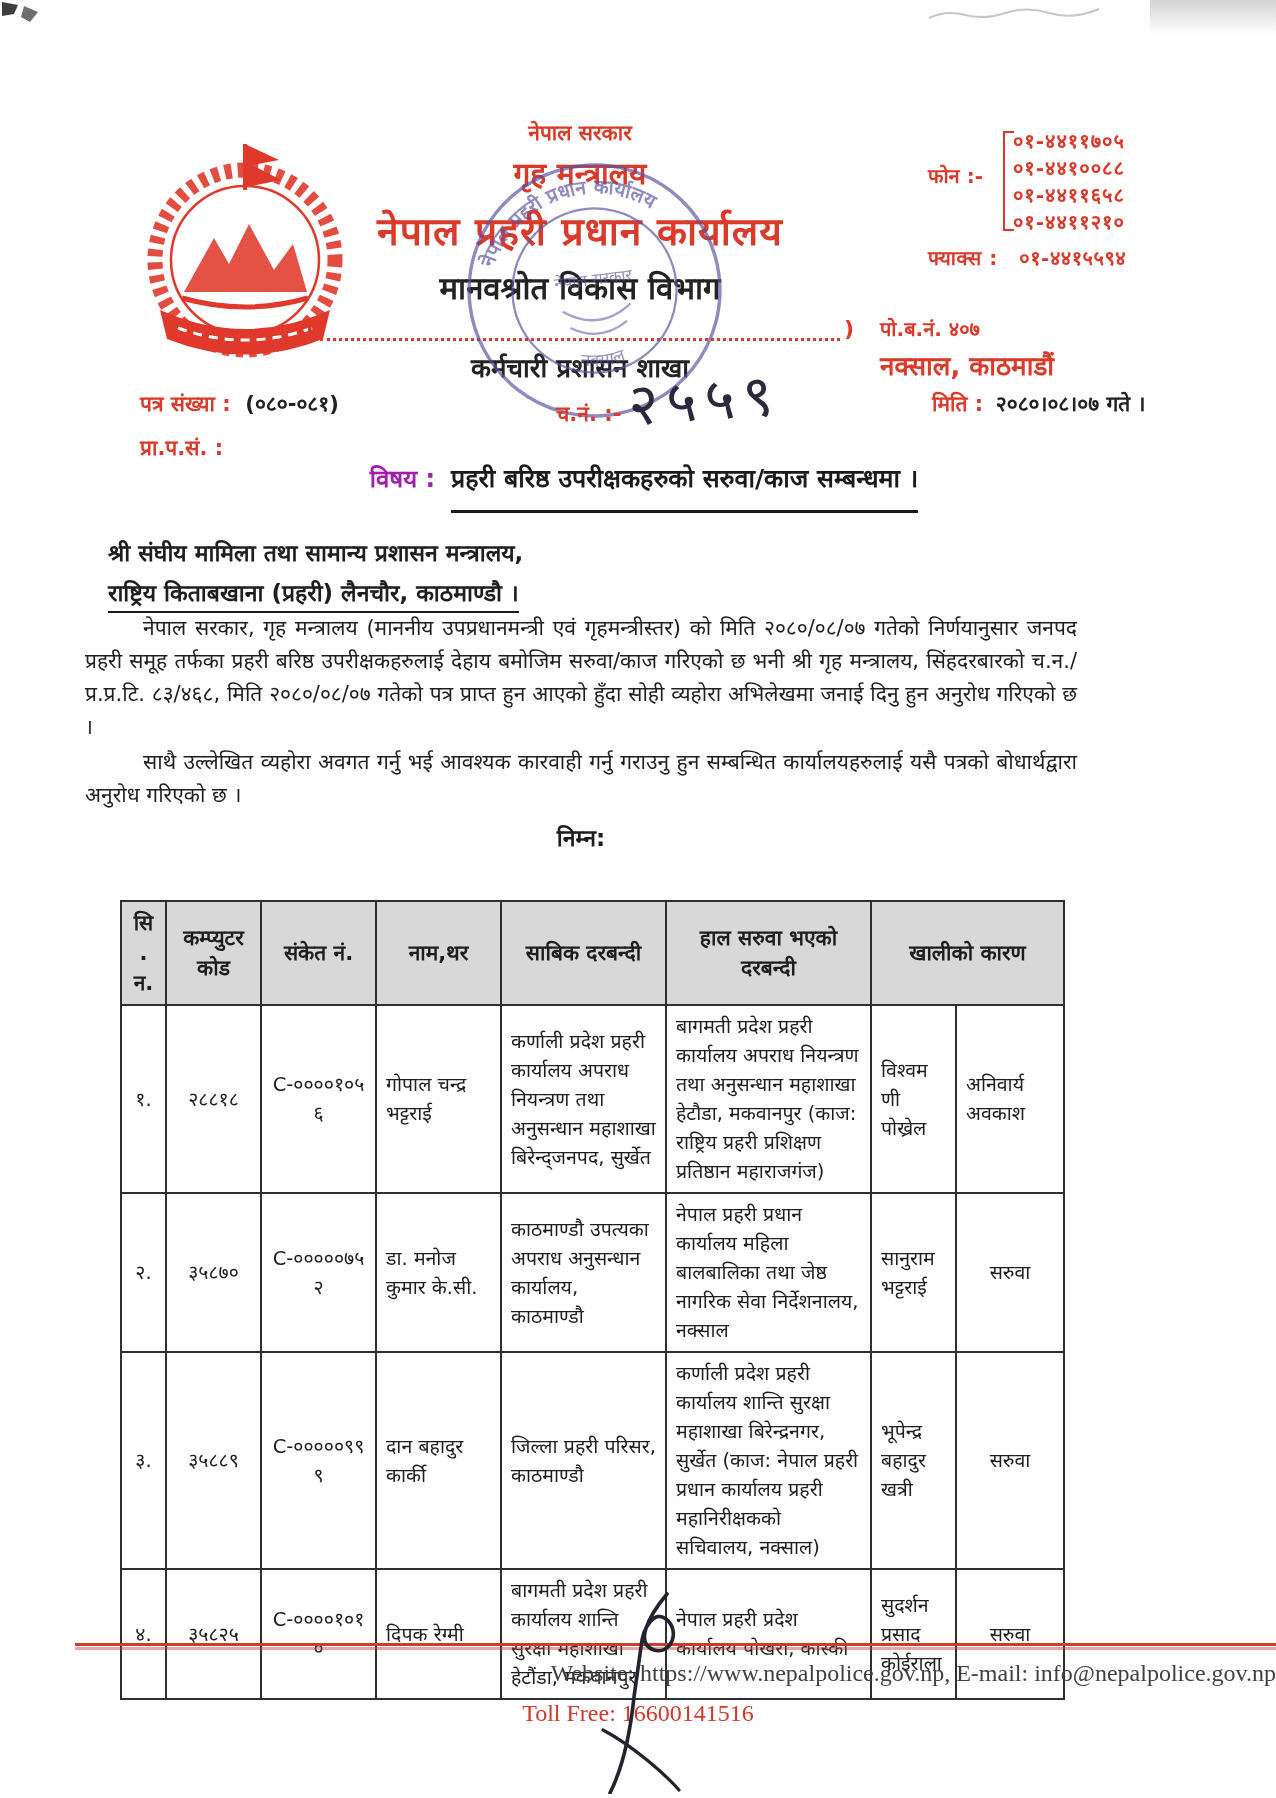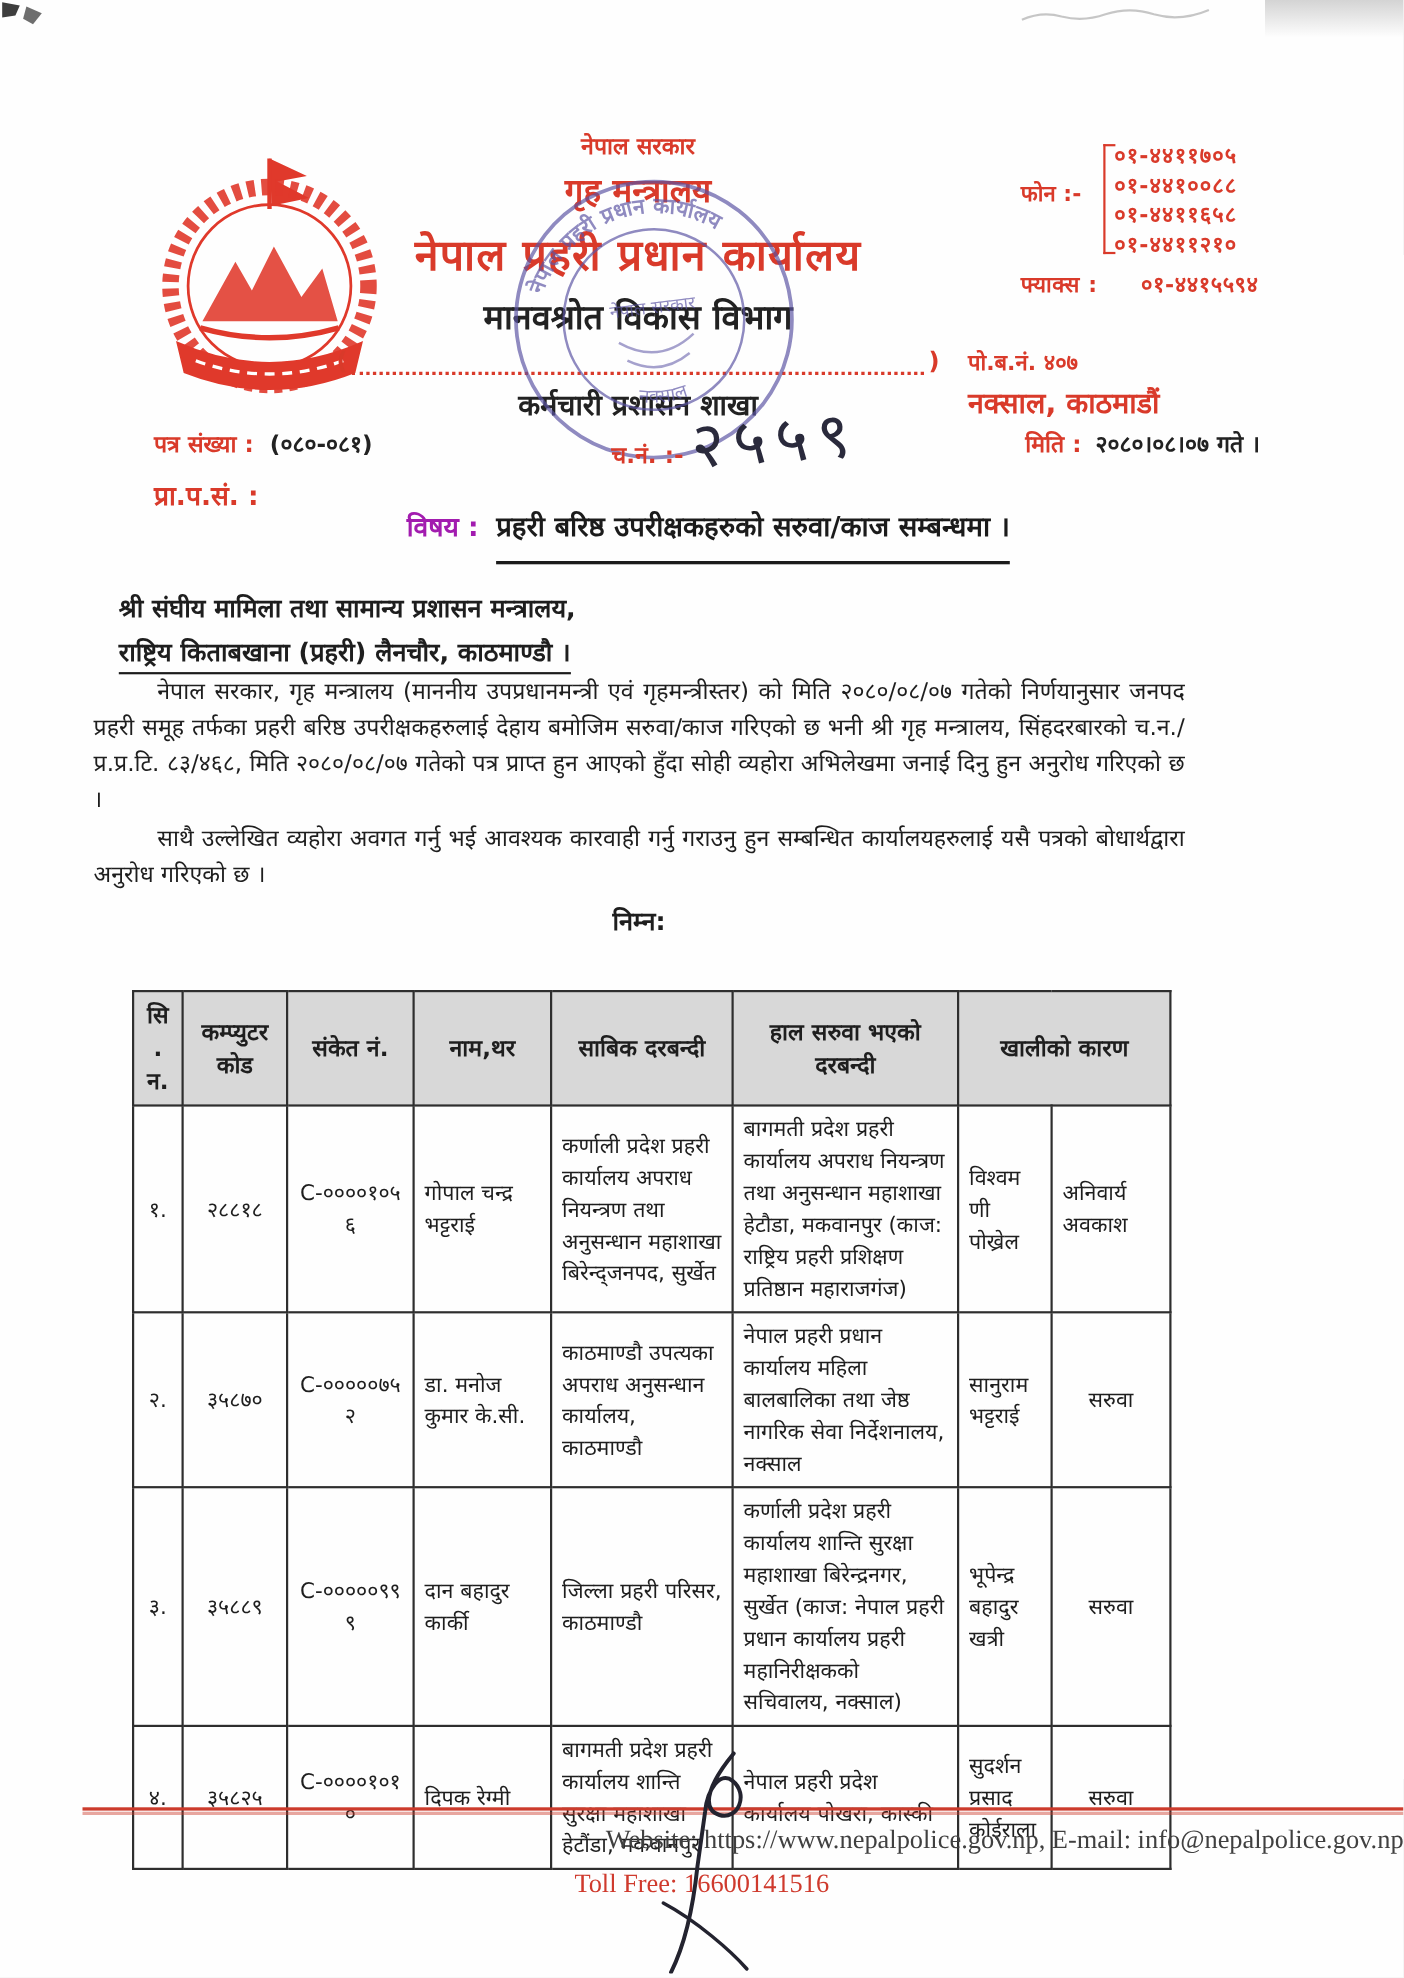--- a/index.html
+++ b/index.html
@@ -30,33 +30,33 @@
   .stamp{left:452px;top:148px;width:285px;height:285px;opacity:.68;transform:rotate(-7deg);}
 
   .contact{left:928px;top:128px;width:340px;}
   .phone-row{display:flex;align-items:flex-start;}
   .phone-label{font-size:20px;font-weight:bold;color:#d93a2a;margin-top:34px;white-space:nowrap;}
   .phone-list{position:relative;margin-left:20px;padding-left:10px;}
   .phone-list::before{content:"";position:absolute;left:0;top:3px;bottom:5px;width:9px;
     border-left:2.5px solid #d93a2a;border-top:2.5px solid #d93a2a;border-bottom:2.5px solid #d93a2a;}
   .phone-num{font-size:20px;font-weight:bold;color:#d93a2a;line-height:27px;letter-spacing:1px;white-space:nowrap;}
   .fax-row{margin-top:8px;font-size:20px;font-weight:bold;color:#d93a2a;letter-spacing:.5px;white-space:nowrap;}
-  .fax-row .num{margin-left:32px;}
+  .fax-row .num{margin-left:14px;}
 
   .pobox-block{left:880px;top:315px;width:230px;}
   .pobox{font-size:20px;font-weight:bold;color:#d93a2a;}
   .city{font-size:26px;font-weight:bold;color:#d93a2a;margin-top:5px;white-space:nowrap;}
   .date-line{left:932px;top:389px;font-size:21px;white-space:nowrap;}
   .date-line .lbl{color:#d93a2a;font-weight:bold;}
   .date-line .val{color:#222;font-weight:bold;margin-left:6px;}
 
   .letter-no{left:140px;top:389px;font-size:21px;white-space:nowrap;}
   .letter-no .lbl{color:#d93a2a;font-weight:bold;}
   .letter-no .val{color:#222;margin-left:8px;font-weight:bold;}
-  .prapasa{left:140px;top:433px;font-size:24px;color:#d93a2a;font-weight:bold;}
+  .prapasa{left:140px;top:433px;font-size:21px;color:#d93a2a;font-weight:bold;}
   .chano{left:556px;top:399px;font-size:21px;color:#d93a2a;font-weight:bold;white-space:nowrap;}
   .chano-hand{left:628px;top:358px;font-size:58px;color:#2a2a3c;transform:rotate(-4deg);
     letter-spacing:8px;font-weight:400;}
 
   
   .subject{left:0;top:460px;width:1276px;text-align:center;white-space:nowrap;}
   .subject .lbl{color:#a21caf;font-weight:bold;font-size:24px;margin-right:16px;margin-left:12px;}
   .subject .txt{color:#1b1b1b;font-weight:bold;font-size:25px;border-bottom:3px solid #1b1b1b;padding-bottom:17px;}
 
   .addressee{left:108px;top:536px;}

